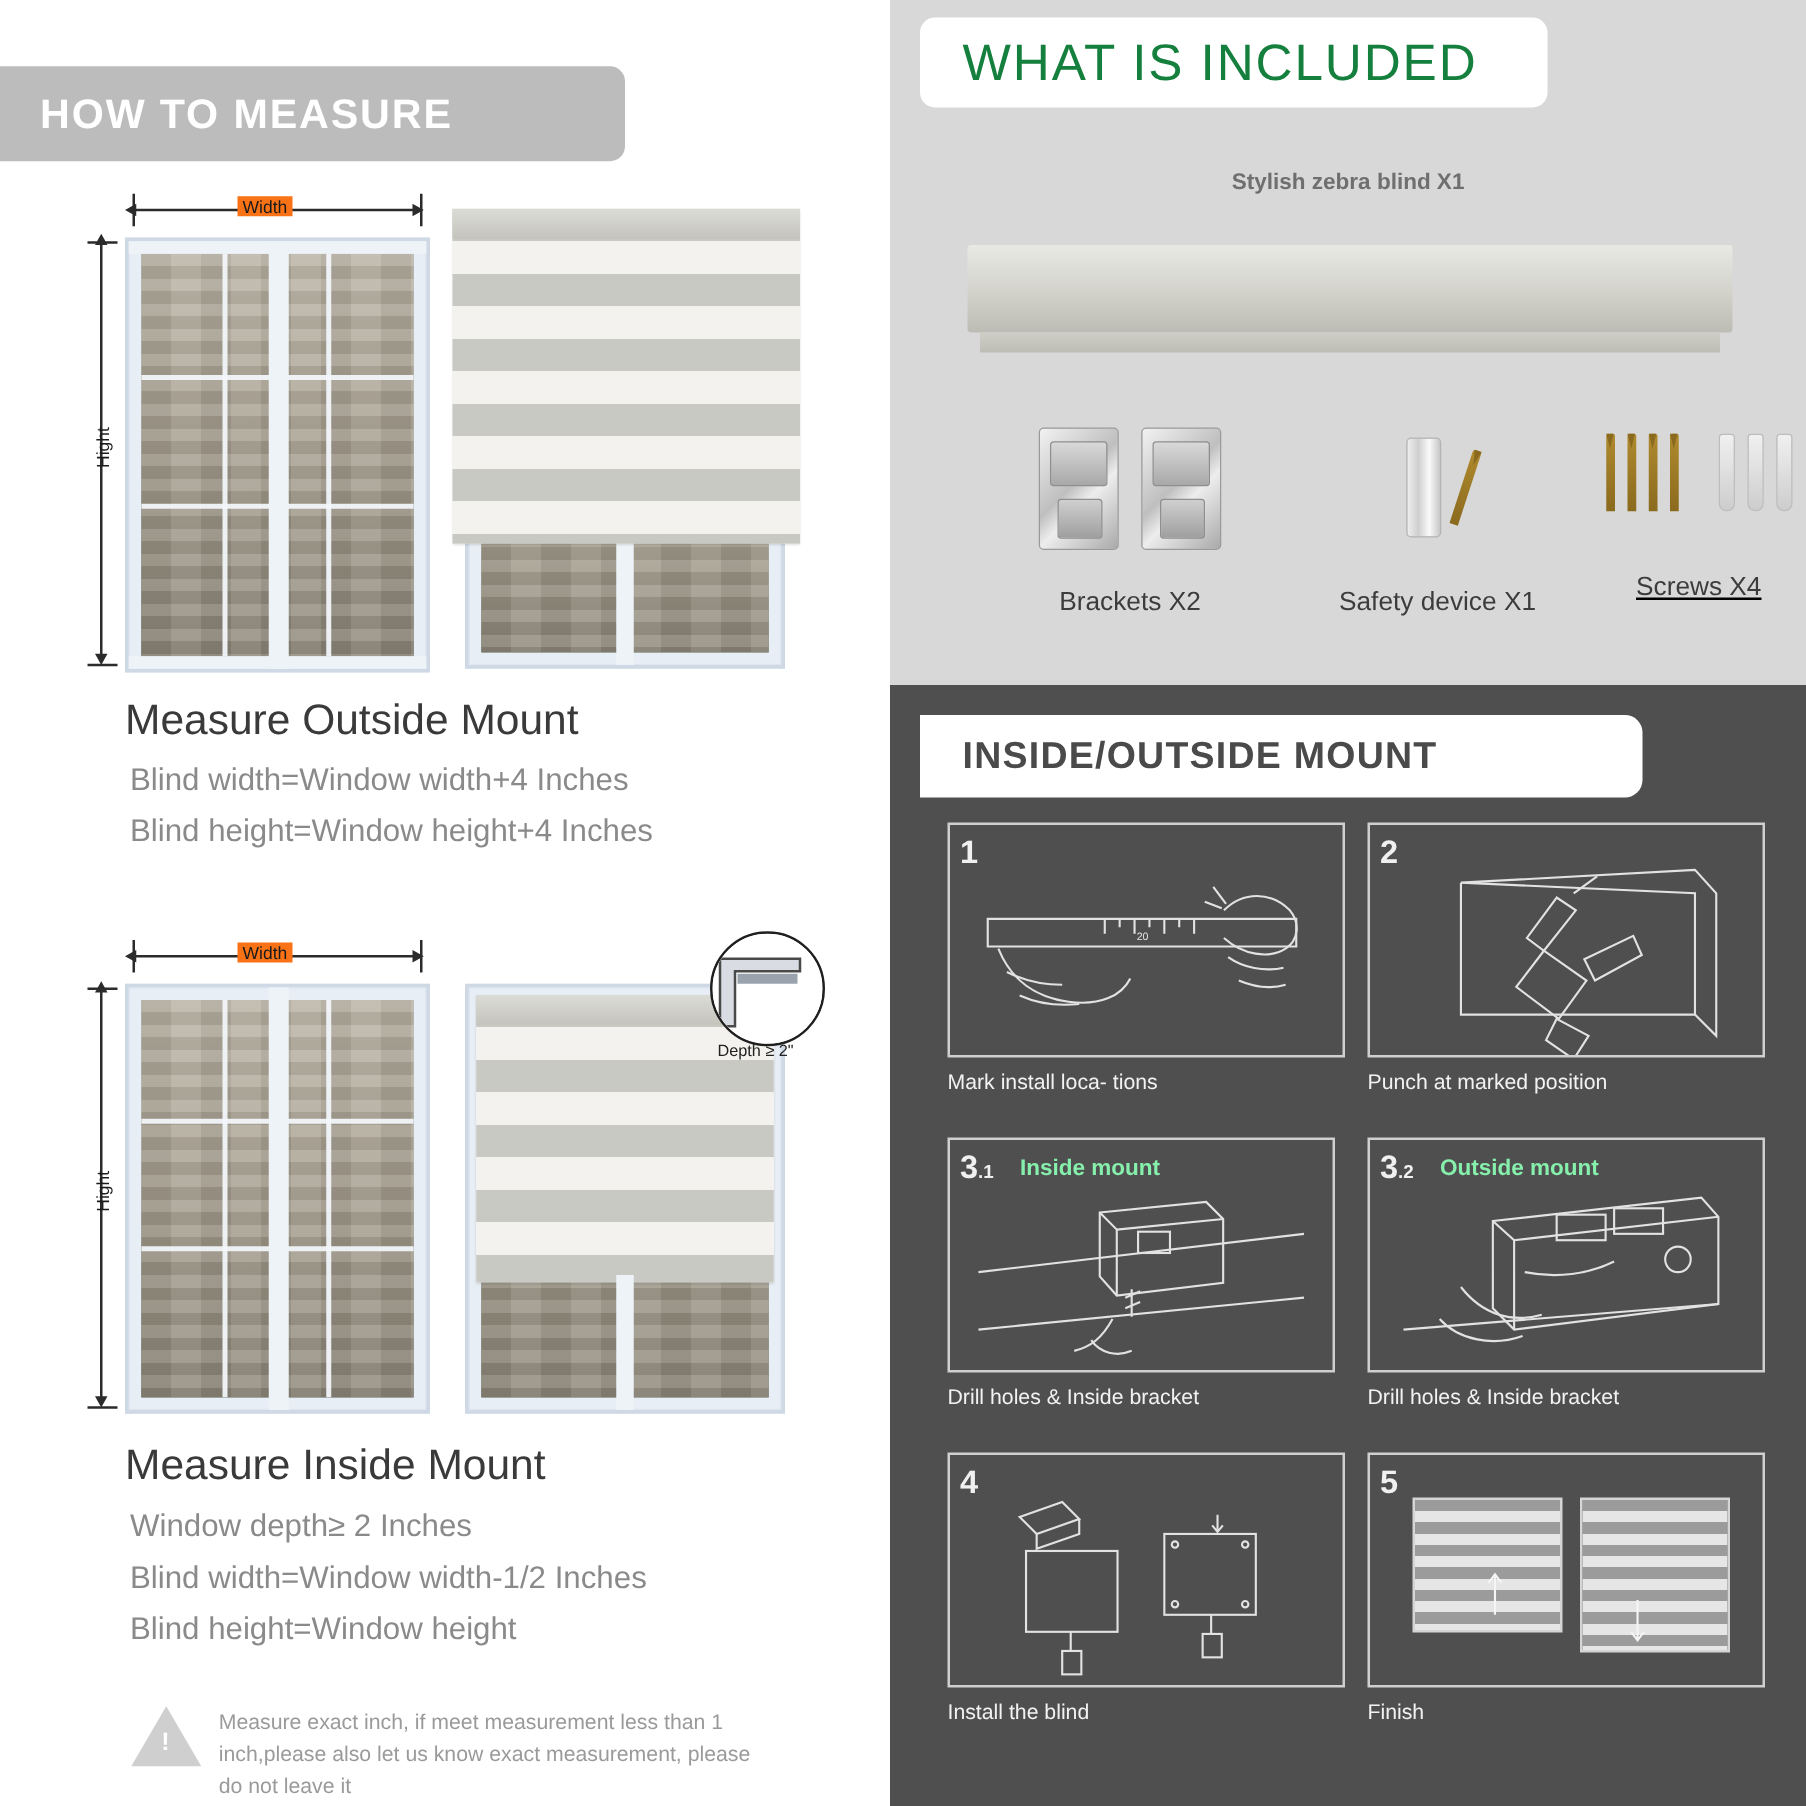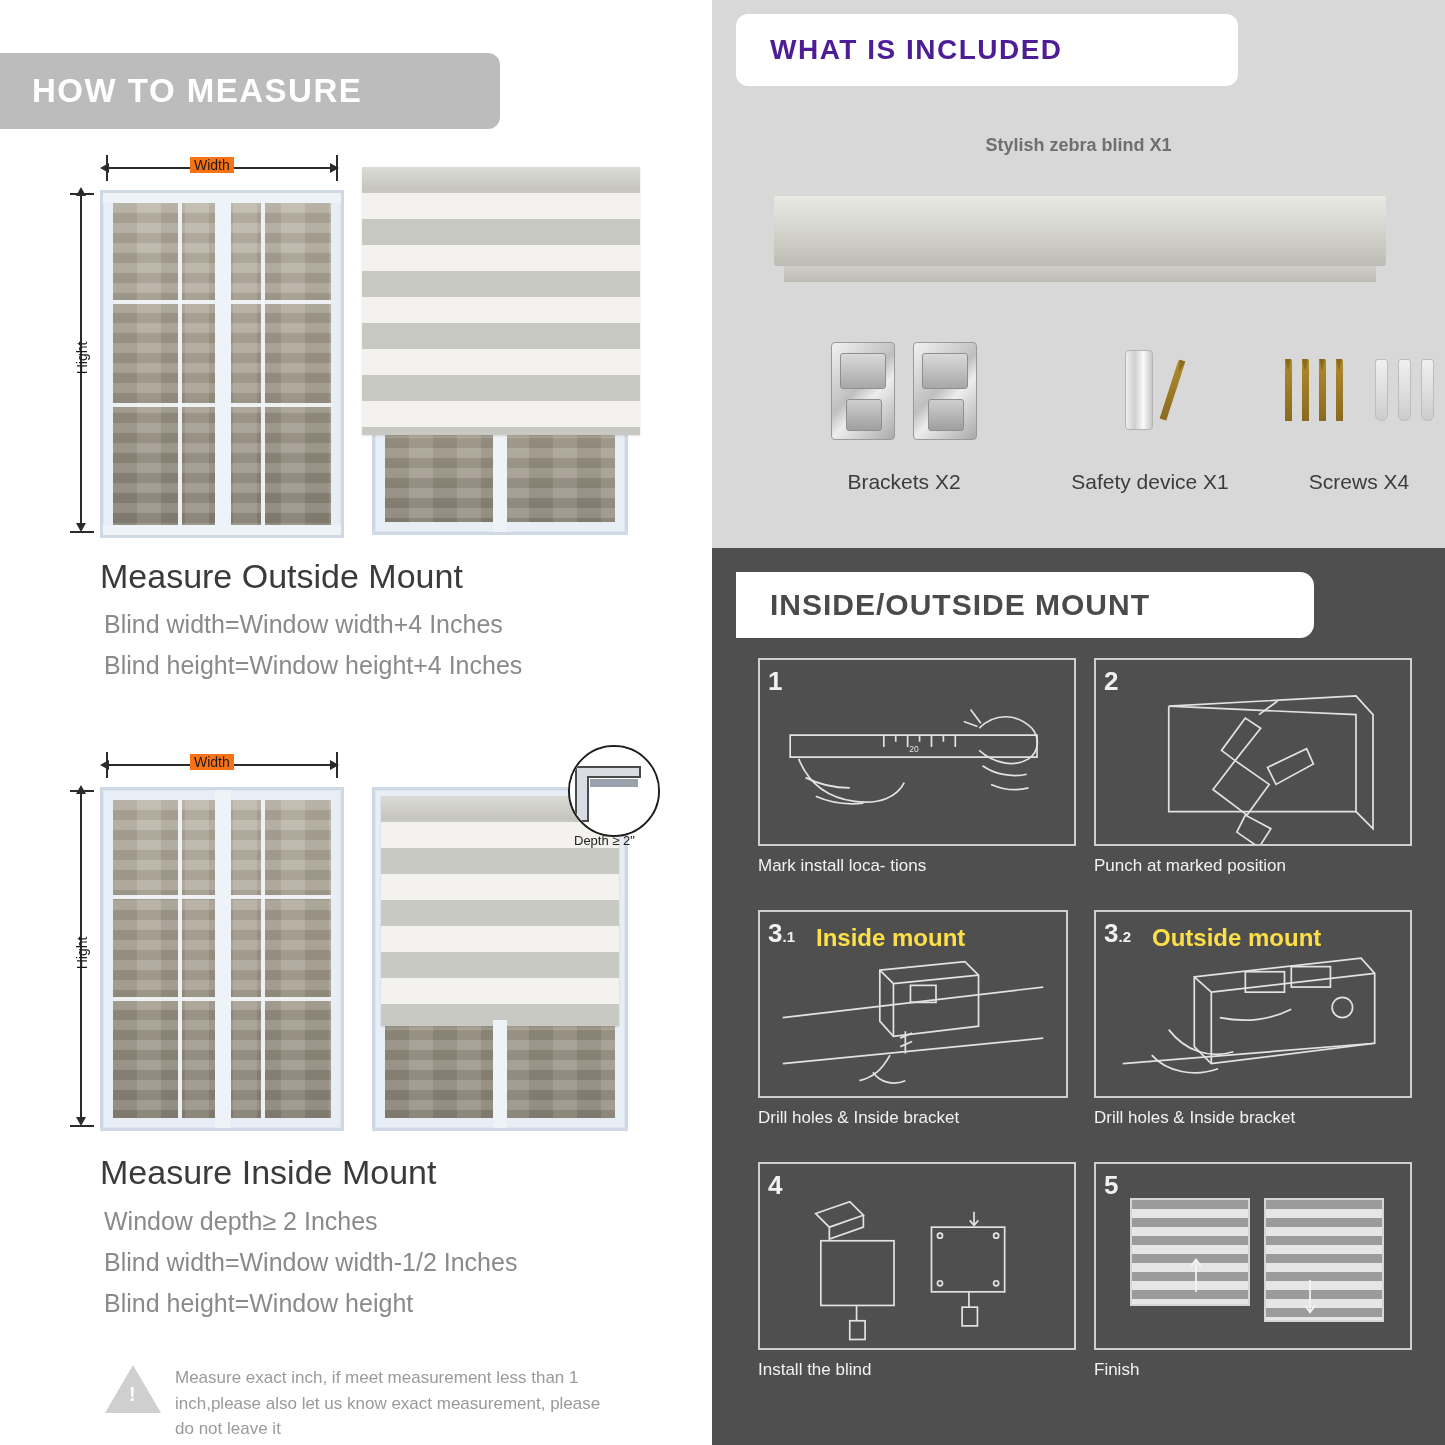--- a/index.html
+++ b/index.html
@@ -97,21 +97,21 @@
 
   
   .right-col{position:absolute;left:712px;top:0;width:733px;height:1445px;}
   .included{
     position:absolute;left:0;top:0;width:733px;height:548px;background:#d8d8d8;
   }
   .banner-white{
     position:absolute;left:24px;top:14px;width:502px;height:72px;background:#ffffff;
     border-radius:12px;display:flex;align-items:center;padding-left:34px;box-sizing:border-box;
   }
-  .banner-white .btxt{color:#4c1d95;font-size:28px;font-weight:bold;letter-spacing:1.5px;}
+  .banner-white .btxt{color:#15803d;font-size:41px;font-weight:normal;letter-spacing:1.5px;}
   .inc-title{
     position:absolute;left:0;right:0;top:135px;text-align:center;
     font-size:18px;color:#6f6f6f;font-weight:bold;
   }
   .headrail{
     position:absolute;left:62px;top:196px;width:612px;height:70px;
     background:linear-gradient(180deg,#e9e9e4 0%,#d2d2cb 55%,#bcbcb4 100%);
     border-radius:3px;
   }
   .headrail:after{
@@ -152,21 +152,21 @@
 
   .step{position:absolute;}
   .step-box{
     position:relative;border:2px solid #cfcfcf;box-sizing:border-box;background:#4f4f4f;
   }
   .step-num{
     position:absolute;left:8px;top:6px;color:#f0f0f0;font-size:26px;font-weight:bold;
   }
   .step-num small{font-size:15px;}
   .step-inline{
-    position:absolute;left:56px;top:12px;color:#fde047;font-size:24px;font-weight:bold;
+    position:absolute;left:56px;top:12px;color:#86efac;font-size:18px;font-weight:bold;
   }
   .step-cap{
     position:absolute;color:#f2f2f2;font-size:17px;
   }
   .sketch{position:absolute;inset:0;margin-top:24px;}
   .sketch svg{width:100%;height:100%;display:block;}
 
   .blind-mini{
     position:absolute;border:2px solid #d5d5d5;
     background:repeating-linear-gradient(180deg,#9b9b9b 0 9px,#e6e6e6 9px 18px);
@@ -312,21 +312,21 @@
       </div>
 
       <div class="part" style="left:308px;top:340px;width:260px;">
         <div style="display:flex;gap:16px;justify-content:center;align-items:center;height:100px;">
           <div class="safety"></div>
           <div class="screw-gold" style="transform:rotate(18deg);"></div>
         </div>
         <div class="part-label" style="margin-top:30px;">Safety device X1</div>
       </div>
 
-      <div class="part" style="left:562px;top:340px;width:170px;">
+      <div class="part" style="left:562px;top:328px;width:170px;text-decoration:underline;">
         <div style="display:flex;gap:10px;justify-content:center;align-items:center;height:100px;">
           <div class="screw-gold"></div>
           <div class="screw-gold"></div>
           <div class="screw-gold"></div>
           <div class="screw-gold"></div>
           <div style="width:12px"></div>
           <div class="anchor"></div>
           <div class="anchor"></div>
           <div class="anchor"></div>
         </div>

